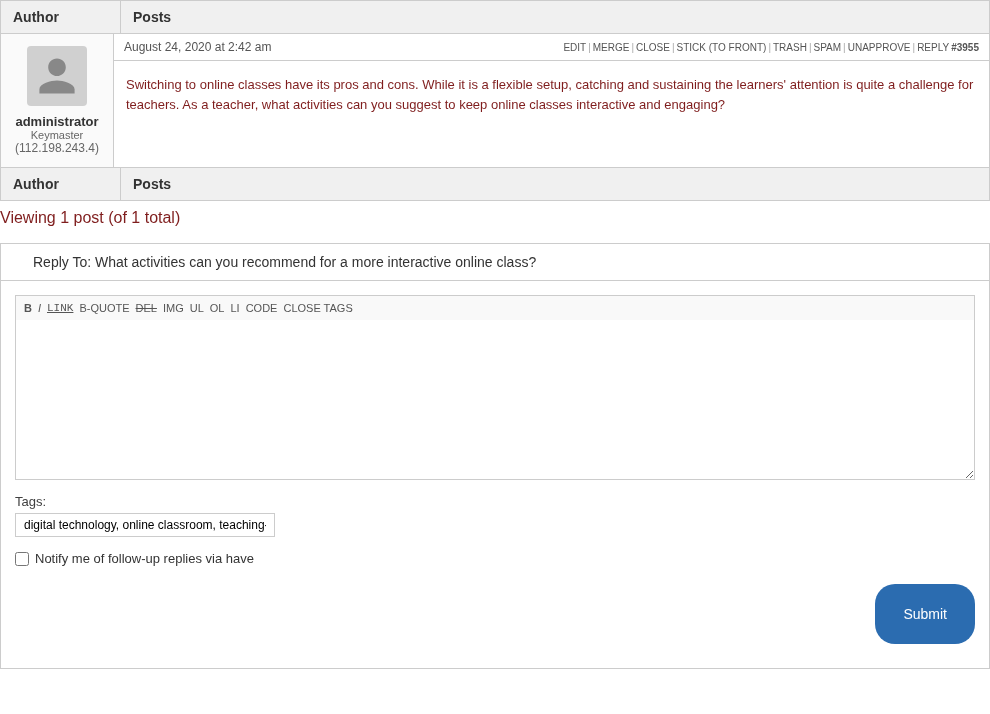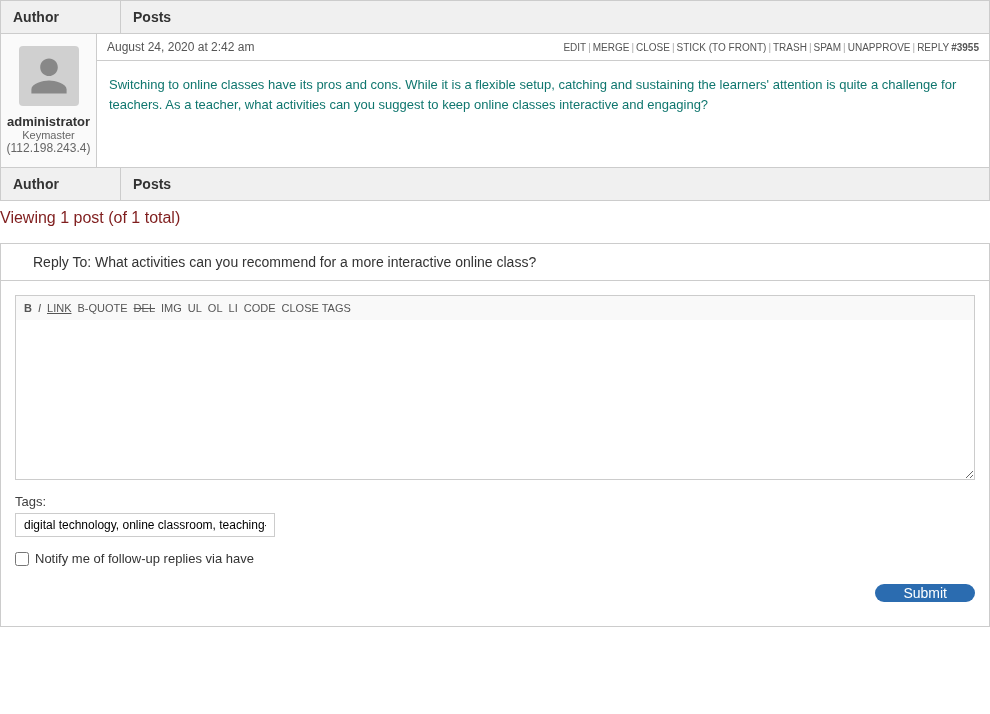--- a/index.html
+++ b/index.html
@@ -32,21 +32,21 @@
       font-size: 14px;
     }
 
     
     .post-row {
       display: flex;
       border: 1px solid #ccc;
       border-bottom: none;
     }
     .post-meta-col {
-      width: 96px;
+      width: 113px;
       border-right: 1px solid #ccc;
       padding: 12px;
       display: flex;
       flex-direction: column;
       align-items: center;
       background: #fafafa;
     }
     .avatar-placeholder {
       width: 60px;
       height: 60px;
@@ -113,21 +113,21 @@
     }
     .post-date-bar .post-id {
       font-weight: bold;
       color: #333;
       font-size: 13px;
     }
     .post-body {
       padding: 14px 12px;
       font-size: 13px;
       line-height: 1.5;
-      color: #0f766e;
+      color: #7f1d1d;
       flex: 1;
     }
 
     
     .table-header-bottom {
       display: flex;
       background: #f0f0f0;
       border: 1px solid #ccc;
     }
     .table-header-bottom .col-author {
@@ -178,21 +178,21 @@
     }
     .editor-toolbar .tb-btn {
       cursor: pointer;
       color: #555;
       font-weight: normal;
       text-transform: uppercase;
       font-size: 11px;
     }
     .editor-toolbar .tb-btn.bold { font-weight: bold; }
     .editor-toolbar .tb-btn.italic { font-style: italic; }
-    .editor-toolbar .tb-btn.underline { text-decoration: underline; }
+    .editor-toolbar .tb-btn.underline { text-decoration: underline; font-family: Liberation Mono, monospace; }
 
     
     .editor-textarea {
       width: 100%;
       height: 160px;
       border: 1px solid #ccc;
       border-top: none;
       resize: vertical;
       padding: 8px;
       font-size: 13px;
@@ -237,21 +237,21 @@
       display: flex;
       justify-content: flex-end;
       margin-top: 18px;
       padding: 0 0 10px 0;
     }
     .submit-btn {
       background: #2b6cb0;
       color: #fff;
       border: none;
       border-radius: 20px;
-      padding: 1px 28px;
+      padding: 22px 28px;
       font-size: 14px;
       cursor: pointer;
       font-weight: normal;
     }
   </style>
 </head>
 <body>
 
 <div class="table-header">
   <div class="col-author">Author</div>

